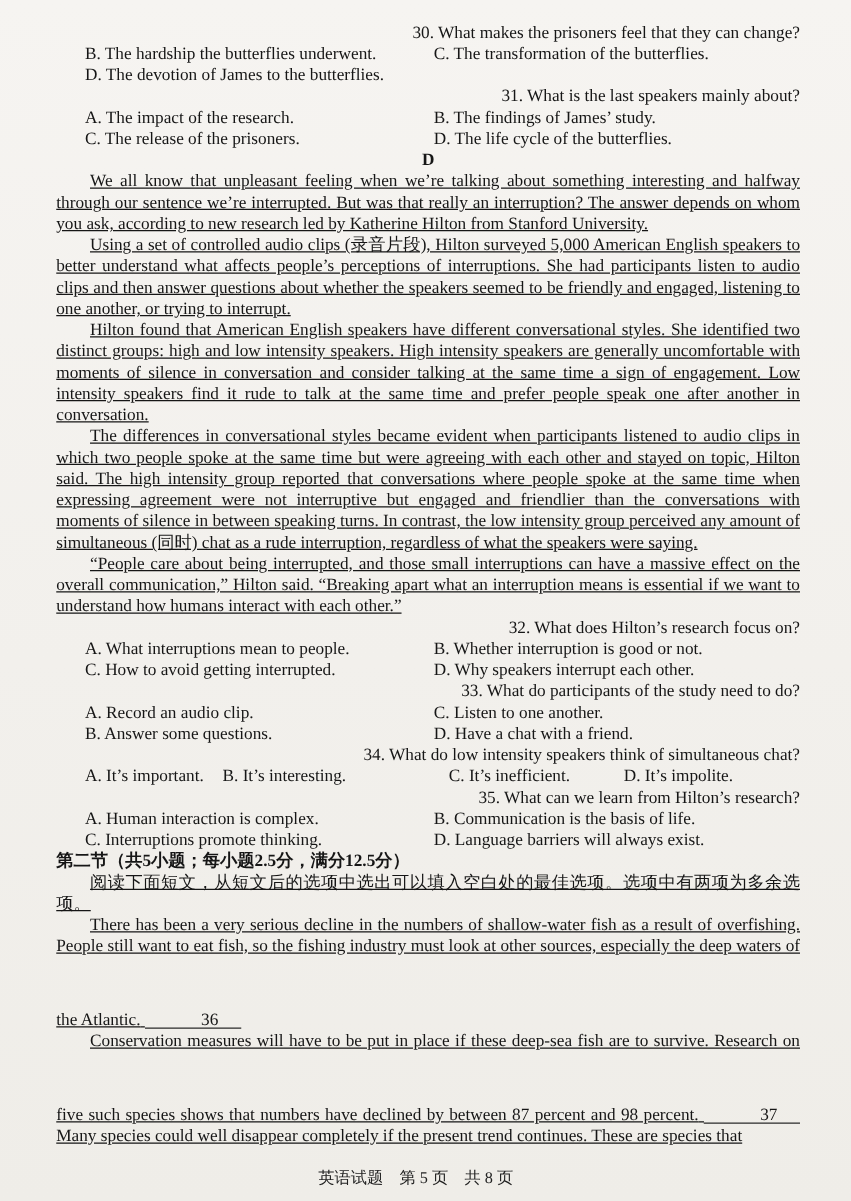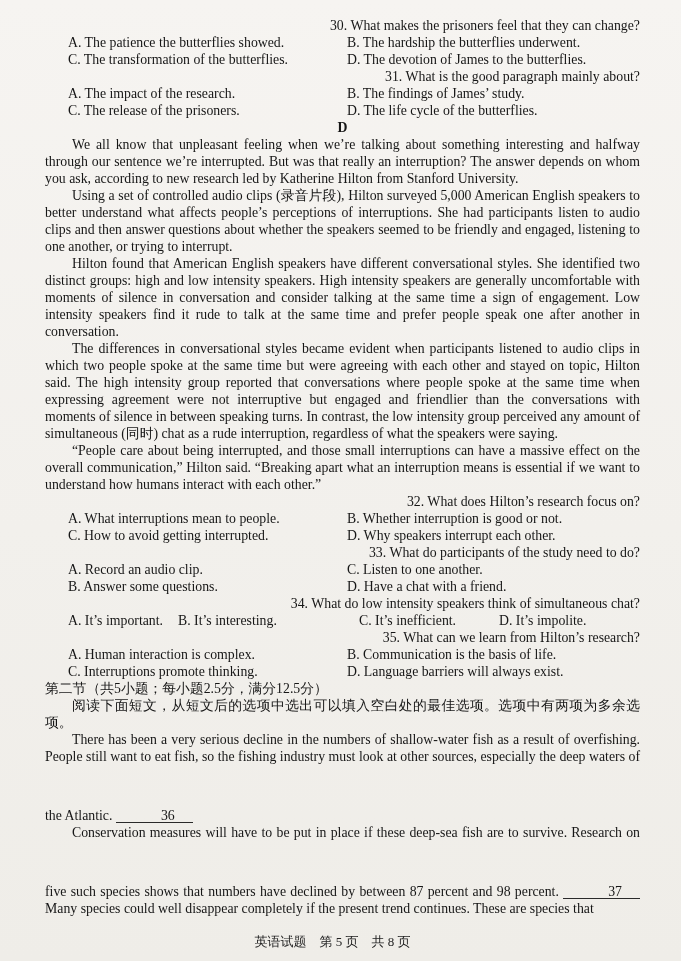--- a/index.html
+++ b/index.html
@@ -10,31 +10,31 @@
     box-sizing:border-box;
     background:linear-gradient(180deg,#f6f4f1 0%, #f2f0ec 55%, #efede8 100%);
     padding:17px 41px 0 45px;
     font-family:"Liberation Serif","DejaVu Serif",serif;
     font-size:13.8px;
     line-height:17px;
     color:#161616;
     overflow:hidden;
   }
   p { margin:0; }
-  .para { text-align:justify; text-indent:27px; }
+  .para { text-align:justify; text-indent:27px;text-decoration:underline; }
   .q-stem { white-space:nowrap;text-align:right; }
   .q-options {
     margin-left:23px;
     display:grid;
     grid-template-columns:279px 1fr;
   }
   .q-options.cols-4 { grid-template-columns:110px 181px 140px auto; }
   .opt { white-space:nowrap; }
   .passage-label { text-align:center; font-weight:bold; }
-  .sec-head { font-weight:normal; }
+  .sec-head { font-weight:bold; }
   .blank-num {
     display:inline-block;
     min-width:28px;
     padding:0 18px;
     text-align:center;
     border-bottom:1px solid #2a2a2a;
     line-height:13px;
     margin-top:44px;
   }
   .footer {
@@ -50,31 +50,30 @@
 <body>
 
 <div class="page">
 
   <div class="question">
     <div class="q-stem">
       <span>30.</span>
       <span>What makes the prisoners feel that they can change?</span>
     </div>
     <div class="q-options">
-      <div class="opt">A. The patience the butterflies showed.</div>
       <div class="opt">B. The hardship the butterflies underwent.</div>
       <div class="opt">C. The transformation of the butterflies.</div>
       <div class="opt">D. The devotion of James to the butterflies.</div>
     </div>
   </div>
 
   <div class="question">
     <div class="q-stem">
       <span>31.</span>
-      <span>What is the good paragraph mainly about?</span>
+      <span>What is the last speakers mainly about?</span>
     </div>
     <div class="q-options">
       <div class="opt">A. The impact of the research.</div>
       <div class="opt">B. The findings of James’ study.</div>
       <div class="opt">C. The release of the prisoners.</div>
       <div class="opt">D. The life cycle of the butterflies.</div>
     </div>
   </div>
 
   <div class="passage-label">D</div>

